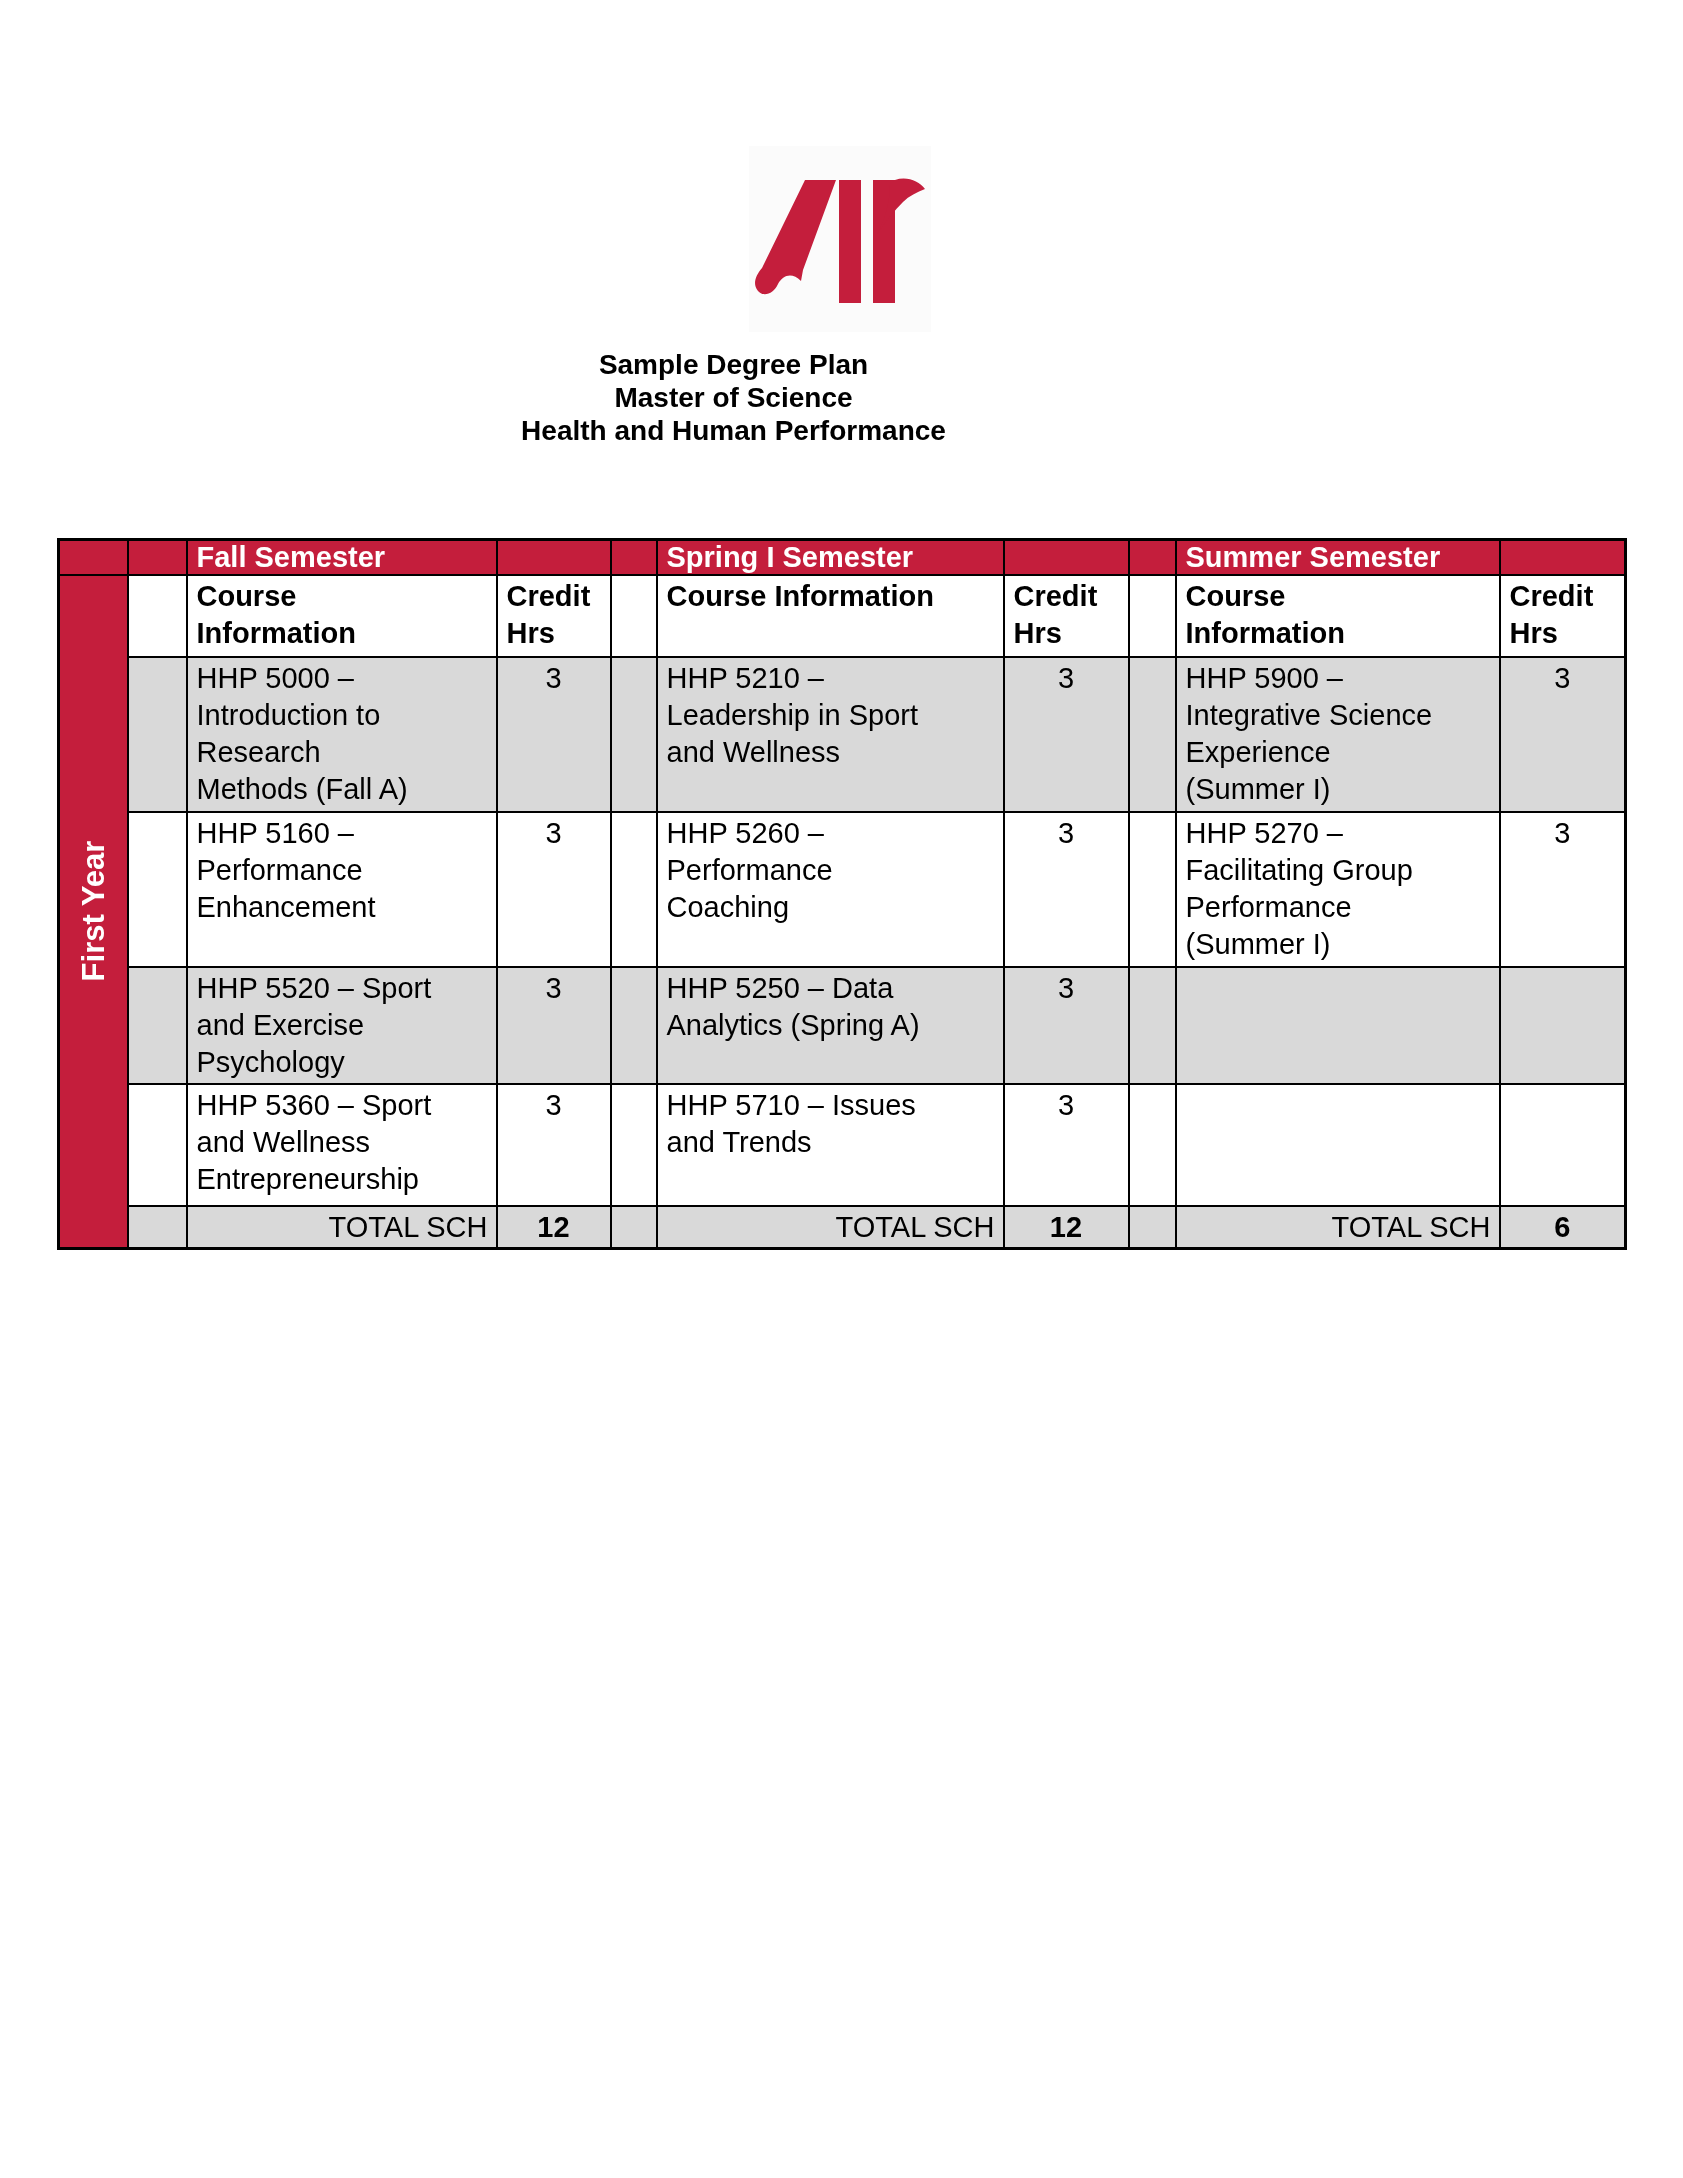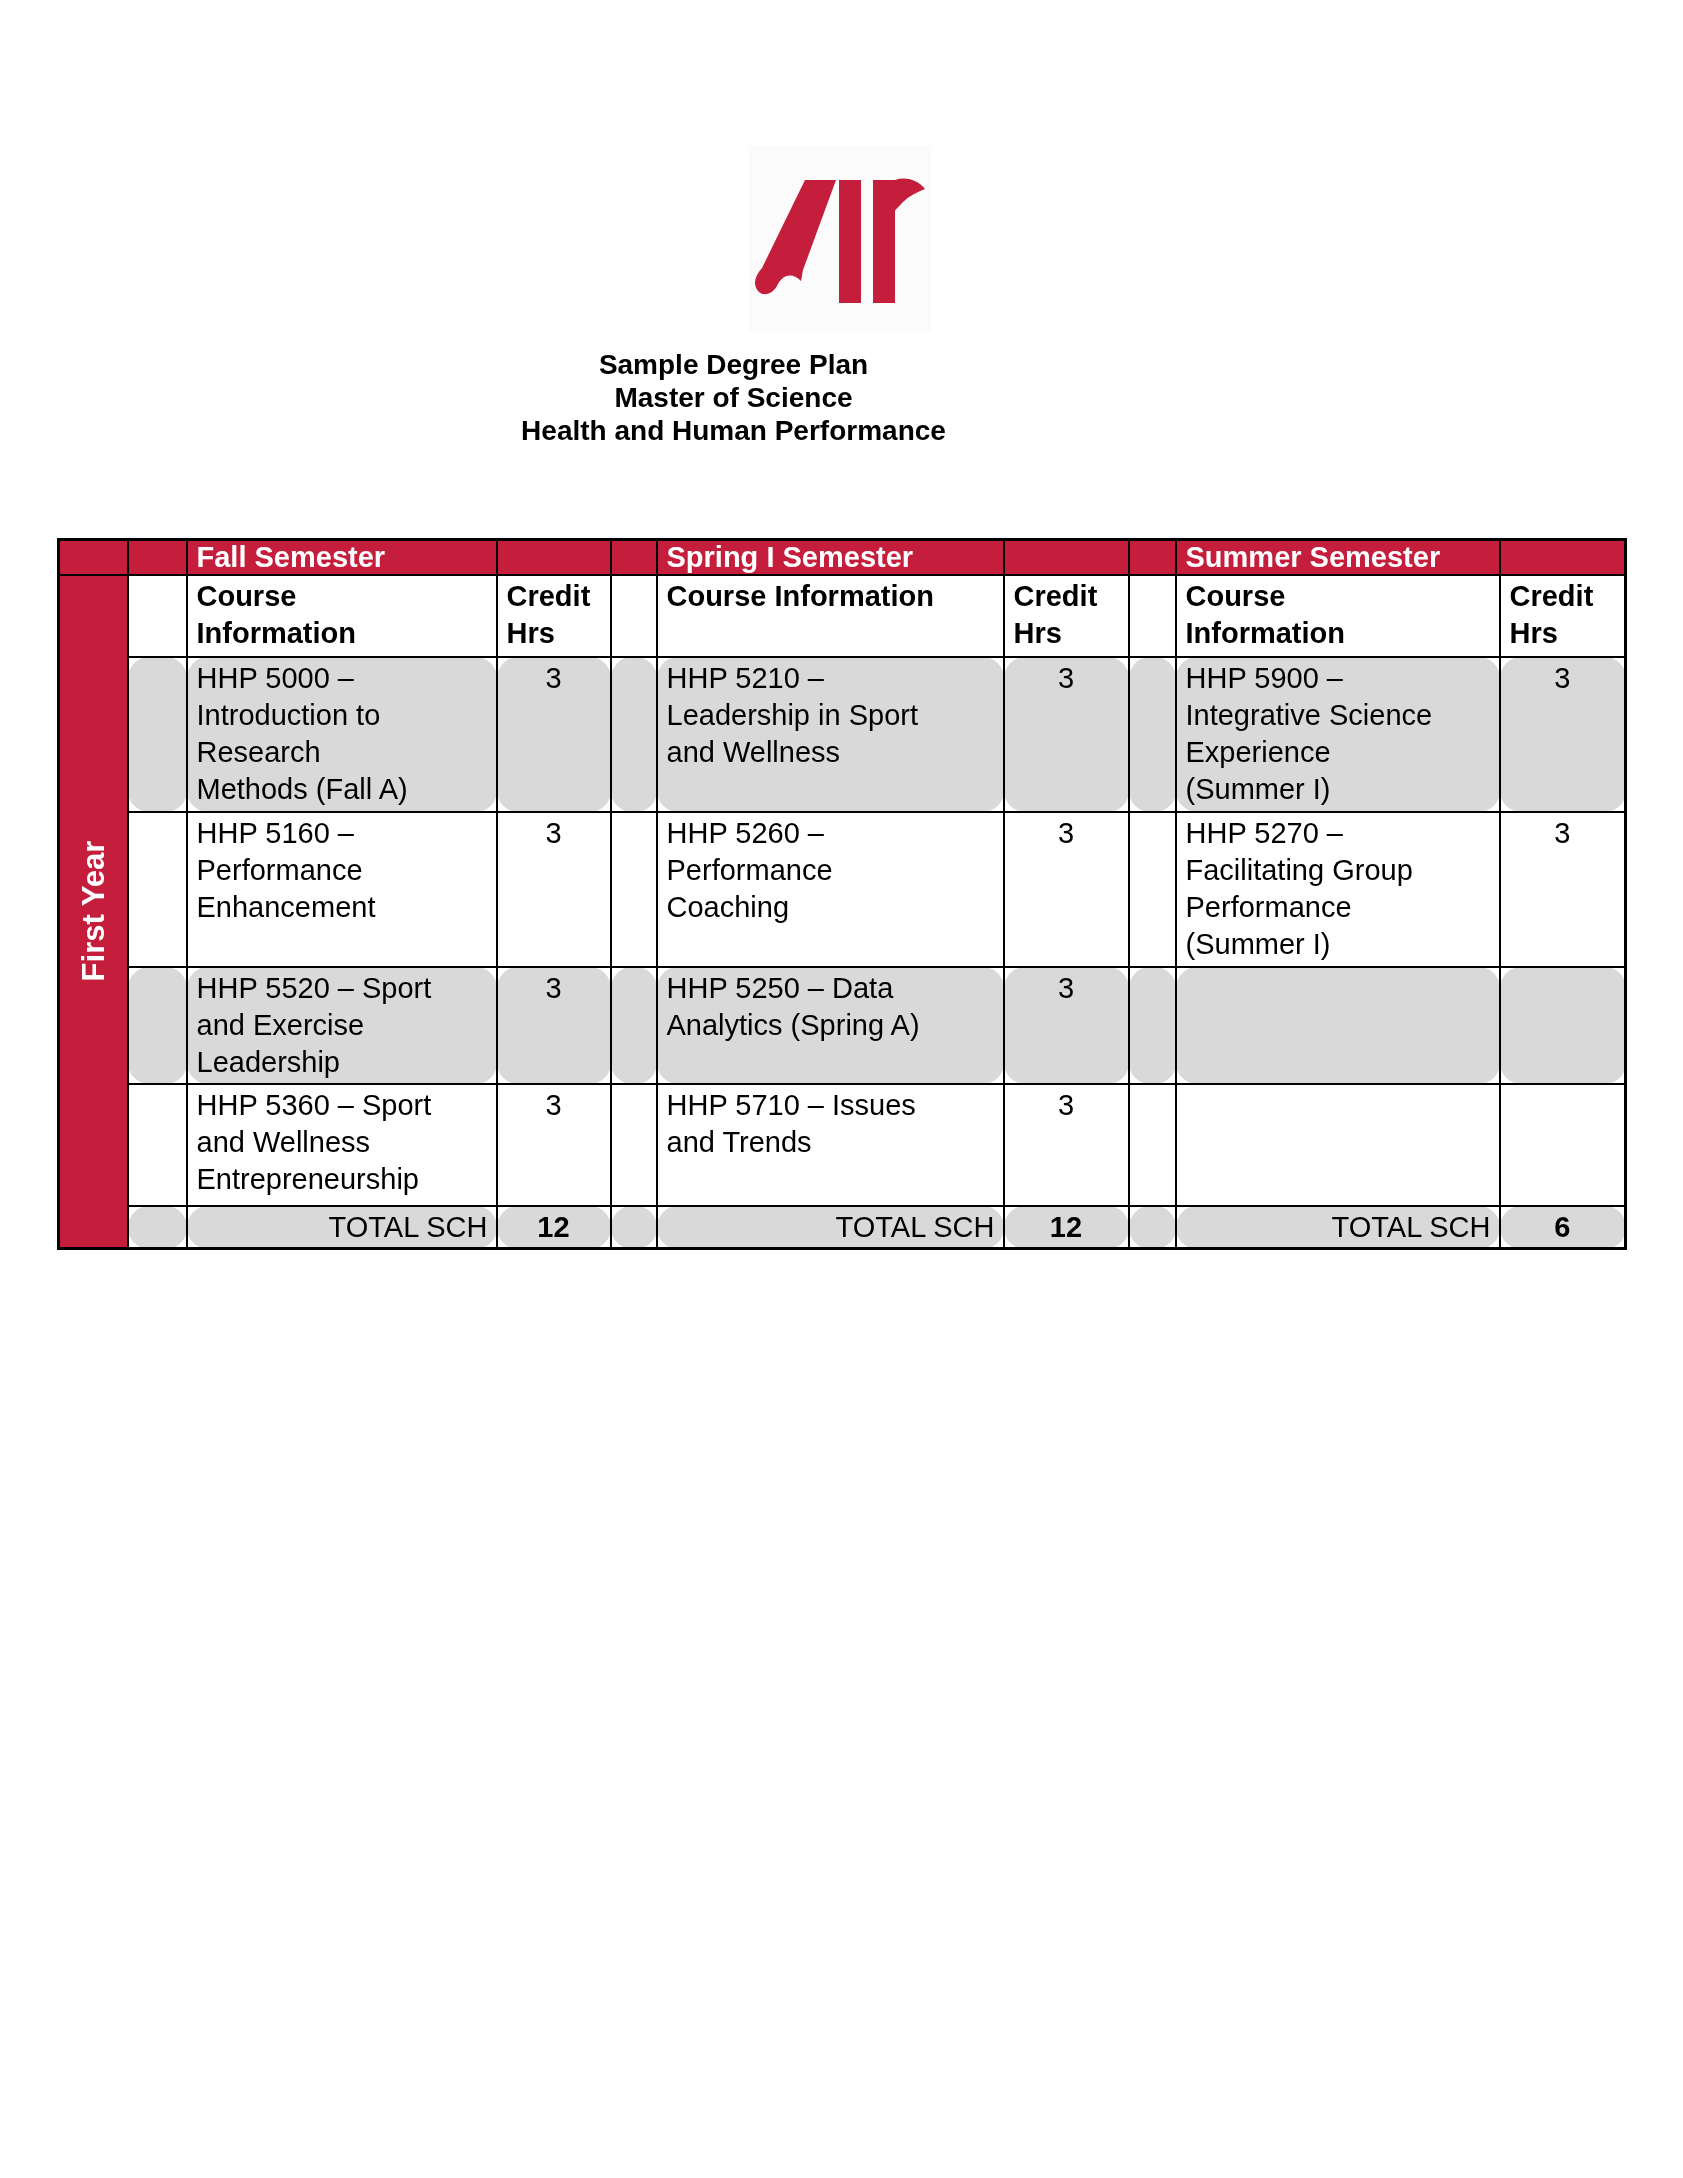--- a/index.html
+++ b/index.html
@@ -60,21 +60,21 @@
   tr.r-total   { height: 43px; }
 
   td.red {
     background: var(--accent, #C41E3C);
     color: #fff;
     font-weight: bold;
     vertical-align: middle;
     line-height: 30px;
     padding: 0 9px;
   }
-  tr.shade td { background: var(--shade, #D9D9D9); border-radius: 21px; }
+  tr.shade td { background: var(--shade, #D9D9D9); }
   tr.shade td.red, td.year { background: var(--accent, #C41E3C); }
 
   td.year { position: relative; padding: 0; }
   .year-text {
     position: absolute;
     top: 50%; left: 50%;
     transform: translate(-50%, -50%) rotate(-90deg);
     color: #fff;
     font-weight: bold;
     font-size: 31px;
@@ -238,21 +238,21 @@
             <div>(Summer I)</div>
           </td>
       <td class="credit">3</td>
     </tr>
 
     <tr class="r-body3 shade">
       <td></td>
       <td>
             <div>HHP 5520 – Sport</div>
             <div>and Exercise</div>
-            <div>Leadership</div>
+            <div>Psychology</div>
           </td>
       <td class="credit">3</td>
       <td></td>
       <td>
             <div>HHP 5250 – Data</div>
             <div>Analytics (Spring A)</div>
           </td>
       <td class="credit">3</td>
       <td></td>
       <td></td>

